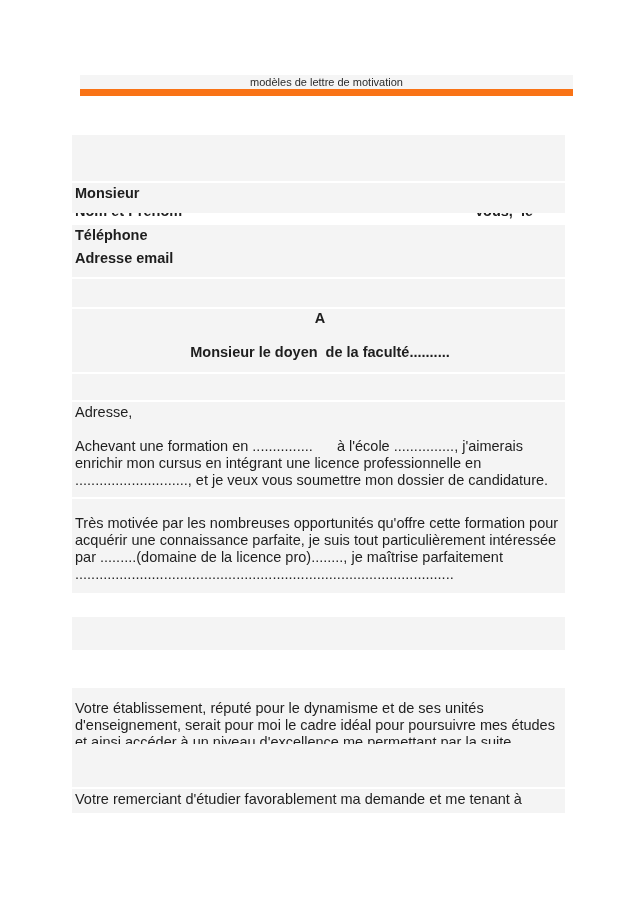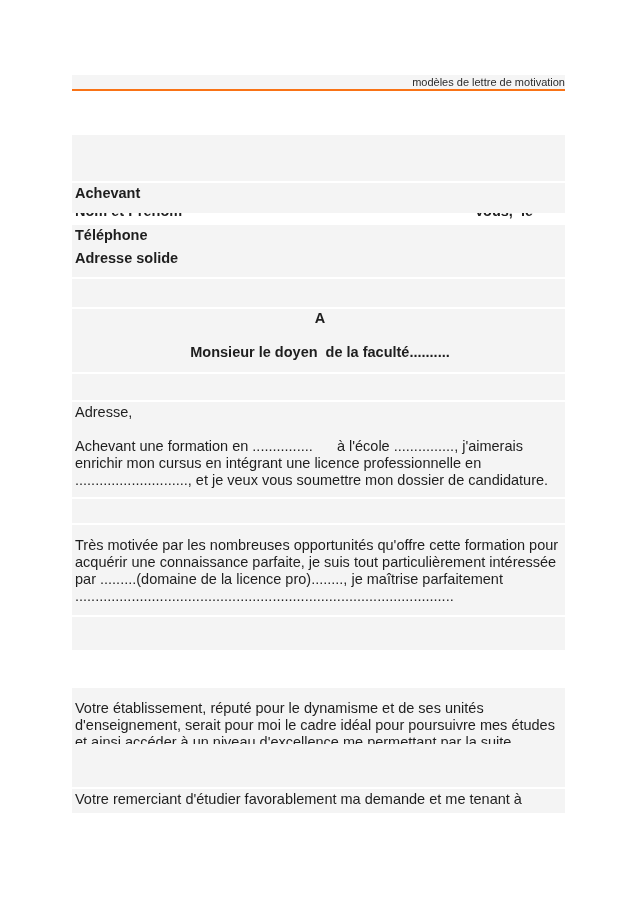--- a/index.html
+++ b/index.html
@@ -6,23 +6,23 @@
   .page{
     position:relative;width:638px;height:903px;background:#ffffff;
     font-family:"Liberation Sans", sans-serif;color:#1e1e1e;overflow:hidden;
   }
   .blk{
     position:absolute;left:72px;width:493px;background:#f4f4f4;
     font-size:14.5px;line-height:17px;white-space:pre;box-sizing:border-box;
     padding-left:3px;
   }
   .header-bar{
-    position:absolute;left:72px;width:493px;top:75px;height:14px;
-    background:#f5f5f5;border-bottom:2px solid #f97316;
-    font-size:11px;line-height:14px;text-align:right;color:#2b2b2b;
+    position:absolute;left:80px;width:493px;top:75px;height:14px;
+    background:#f5f5f5;border-bottom:7px solid #f97316;
+    font-size:11px;line-height:14px;text-align:center;color:#2b2b2b;
     font-family:"Liberation Sans", sans-serif;
   }
   .b{font-weight:bold;}
   .center{text-align:center;}
   .row1{display:flex;justify-content:space-between;margin-top:33px;}
   .row1 .right{padding-right:32px;}
 </style>
 </head>
 <body>
 
@@ -33,43 +33,43 @@
   </div>
 
   <div class="blk" style="top:135px;height:46px;padding-top:1px;">
     <div class="row1">
       <span class="b">Nom et Prénom</span>
       <span class="b right">Vous,  le</span>
     </div>
     <div class="b">/06/2013</div>
   </div>
 
-  <div class="blk b" style="top:183px;height:30px;padding-top:2px;">Achevant</div>
+  <div class="blk b" style="top:183px;height:30px;padding-top:2px;">Monsieur</div>
 
   <div class="blk b" style="top:225px;height:31px;padding-top:2px;">Téléphone</div>
 
-  <div class="blk b" style="top:248px;height:29px;padding-top:2px;">Adresse solide</div>
+  <div class="blk b" style="top:248px;height:29px;padding-top:2px;">Adresse email</div>
 
   <div class="blk" style="top:279px;height:28px;"></div>
 
   <div class="blk b center" style="top:309px;height:63px;padding-top:1px;">A
 
 Monsieur le doyen  de la faculté..........</div>
 
   <div class="blk" style="top:374px;height:26px;"></div>
 
   <div class="blk" style="top:402px;height:95px;padding-top:2px;">Adresse,
 
 Achevant une formation en ...............      à l'école ..............., j'aimerais
 enrichir mon cursus en intégrant une licence professionnelle en
 ............................, et je veux vous soumettre mon dossier de candidature.</div>
 
   <div class="blk" style="top:499px;height:24px;"></div>
 
-  <div class="blk" style="top:525px;height:90px;padding-top:12px;">Très motivée par les nombreuses opportunités qu'offre cette formation pour
+  <div class="blk" style="top:503px;height:90px;padding-top:12px;">Très motivée par les nombreuses opportunités qu'offre cette formation pour
 acquérir une connaissance parfaite, je suis tout particulièrement intéressée
 par .........(domaine de la licence pro)........, je maîtrise parfaitement
 ..............................................................................................</div>
 
   <div class="blk" style="top:617px;height:33px;"></div>
 
   <div class="blk" style="top:688px;height:90px;padding-top:12px;">Votre établissement, réputé pour le dynamisme et de ses unités
 d'enseignement, serait pour moi le cadre idéal pour poursuivre mes études
 et ainsi accéder à un niveau d'excellence me permettant par la suite
 d'intégrer le monde du travail avec un bagage solide.</div>

